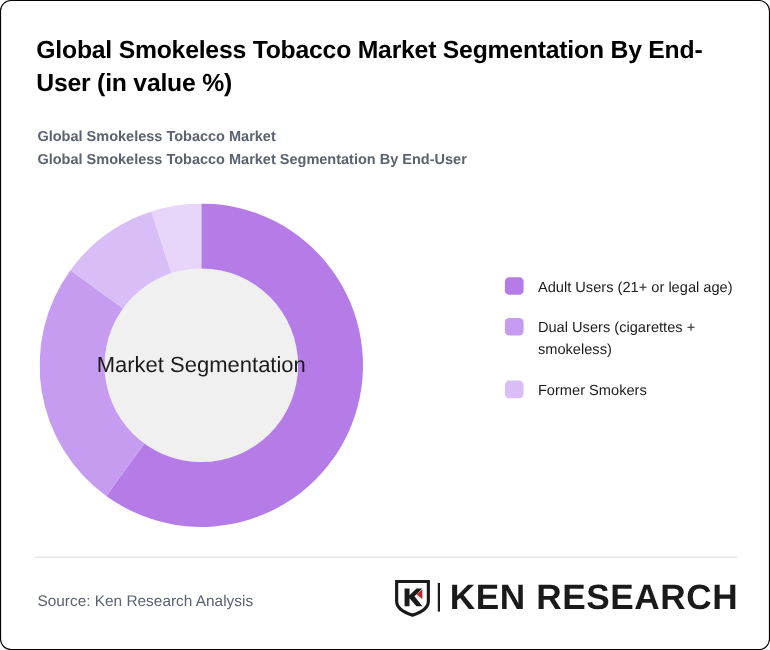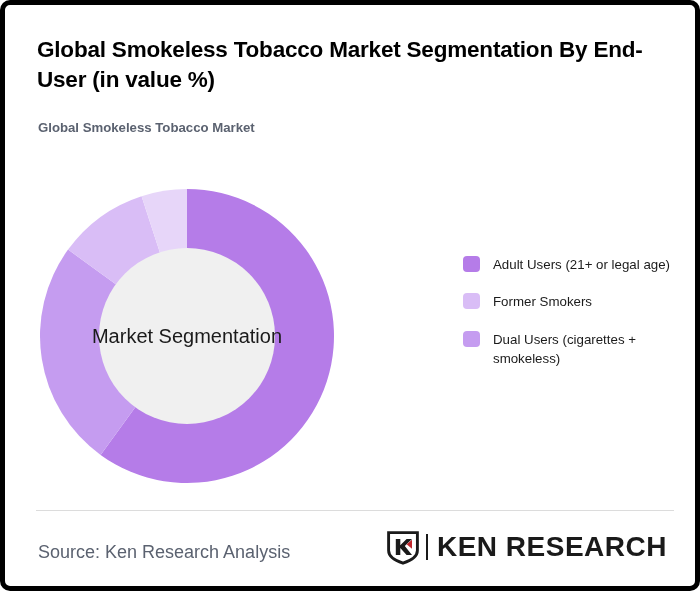--- a/index.html
+++ b/index.html
@@ -12,21 +12,21 @@
     height: 591px;
     font-family: "Liberation Sans", sans-serif;
     -webkit-font-smoothing: antialiased;
   }
   .card {
     position: relative;
     box-sizing: border-box;
     width: 700px;
     height: 591px;
     background: #ffffff;
-    border: 5px solid #000000;
+    border: 1px solid #000000;
     border-radius: 10px;
     overflow: hidden;
   }
   .title {
     position: absolute;
     left: 32px;
     top: 30px;
     width: 620px;
     font-size: 22.5px;
     font-weight: bold;
@@ -111,21 +111,21 @@
     left: 31px;
     top: 505px;
     width: 638px;
     height: 1px;
     background: #dcdcdc;
   }
   .source {
     position: absolute;
     left: 33px;
     top: 537px;
-    font-size: 18px;
+    font-size: 14px;
     color: #5b6270;
   }
   .logo {
     position: absolute;
     right: 28px;
     top: 522px;
     display: flex;
     align-items: center;
     height: 40px;
   }
@@ -136,36 +136,37 @@
   }
   .logo-sep {
     width: 2px;
     height: 26px;
     background: #1a1a1a;
     margin: 0 9px 0 5px;
     flex: 0 0 auto;
   }
   .logo-text {
     font-family: "Liberation Sans", sans-serif;
-    font-size: 28px;
+    font-size: 32px;
     font-weight: bold;
     letter-spacing: 0.5px;
     color: #1a1a1a;
     white-space: nowrap;
   }
 </style>
 </head>
 <body>
 
 <div class="card">
 
   <div class="title">Global Smokeless Tobacco Market Segmentation By End-User (in value %)</div>
 
   <div class="subtitles">
     <span class="subtitle-line">Global Smokeless Tobacco Market</span>
+    <span class="subtitle-line">Global Smokeless Tobacco Market Segmentation By End-User</span>
   </div>
 
   <div class="chart-area">
 
     <div class="donut-wrap">
       <svg class="donut-svg" viewBox="0 0 294 294">
         <g id="donut-slices">
             <path d="M 147 147 L 147.00 0.00 A 147 147 0 1 1 60.60 265.93 Z" fill="#b57ce8"></path>
             <path d="M 147 147 L 60.60 265.93 A 147 147 0 0 1 28.07 60.60 Z" fill="#c59cf0"></path>
             <path d="M 147 147 L 28.07 60.60 A 147 147 0 0 1 101.57 7.19 Z" fill="#d9bdf6"></path>
@@ -177,26 +178,26 @@
         <span>Market Segmentation</span>
       </div>
     </div>
 
     <div class="legend" id="legend">
         <div class="legend-item">
           <span class="legend-swatch" style="background: rgb(181, 124, 232);"></span>
           <span class="legend-label">Adult Users (21+ or legal age)</span>
         </div>
         <div class="legend-item">
+          <span class="legend-swatch" style="background: rgb(197, 156, 240);"></span>
+          <span class="legend-label">Dual Users (cigarettes + smokeless)</span>
+        </div>
+        <div class="legend-item">
           <span class="legend-swatch" style="background: rgb(217, 189, 246);"></span>
           <span class="legend-label">Former Smokers</span>
-        </div>
-        <div class="legend-item">
-          <span class="legend-swatch" style="background: rgb(197, 156, 240);"></span>
-          <span class="legend-label">Dual Users (cigarettes + smokeless)</span>
         </div>
       </div>
 
   </div>
 
   <div class="divider"></div>
 
   <div class="source">Source: Ken Research Analysis</div>
 
   <div class="logo">

